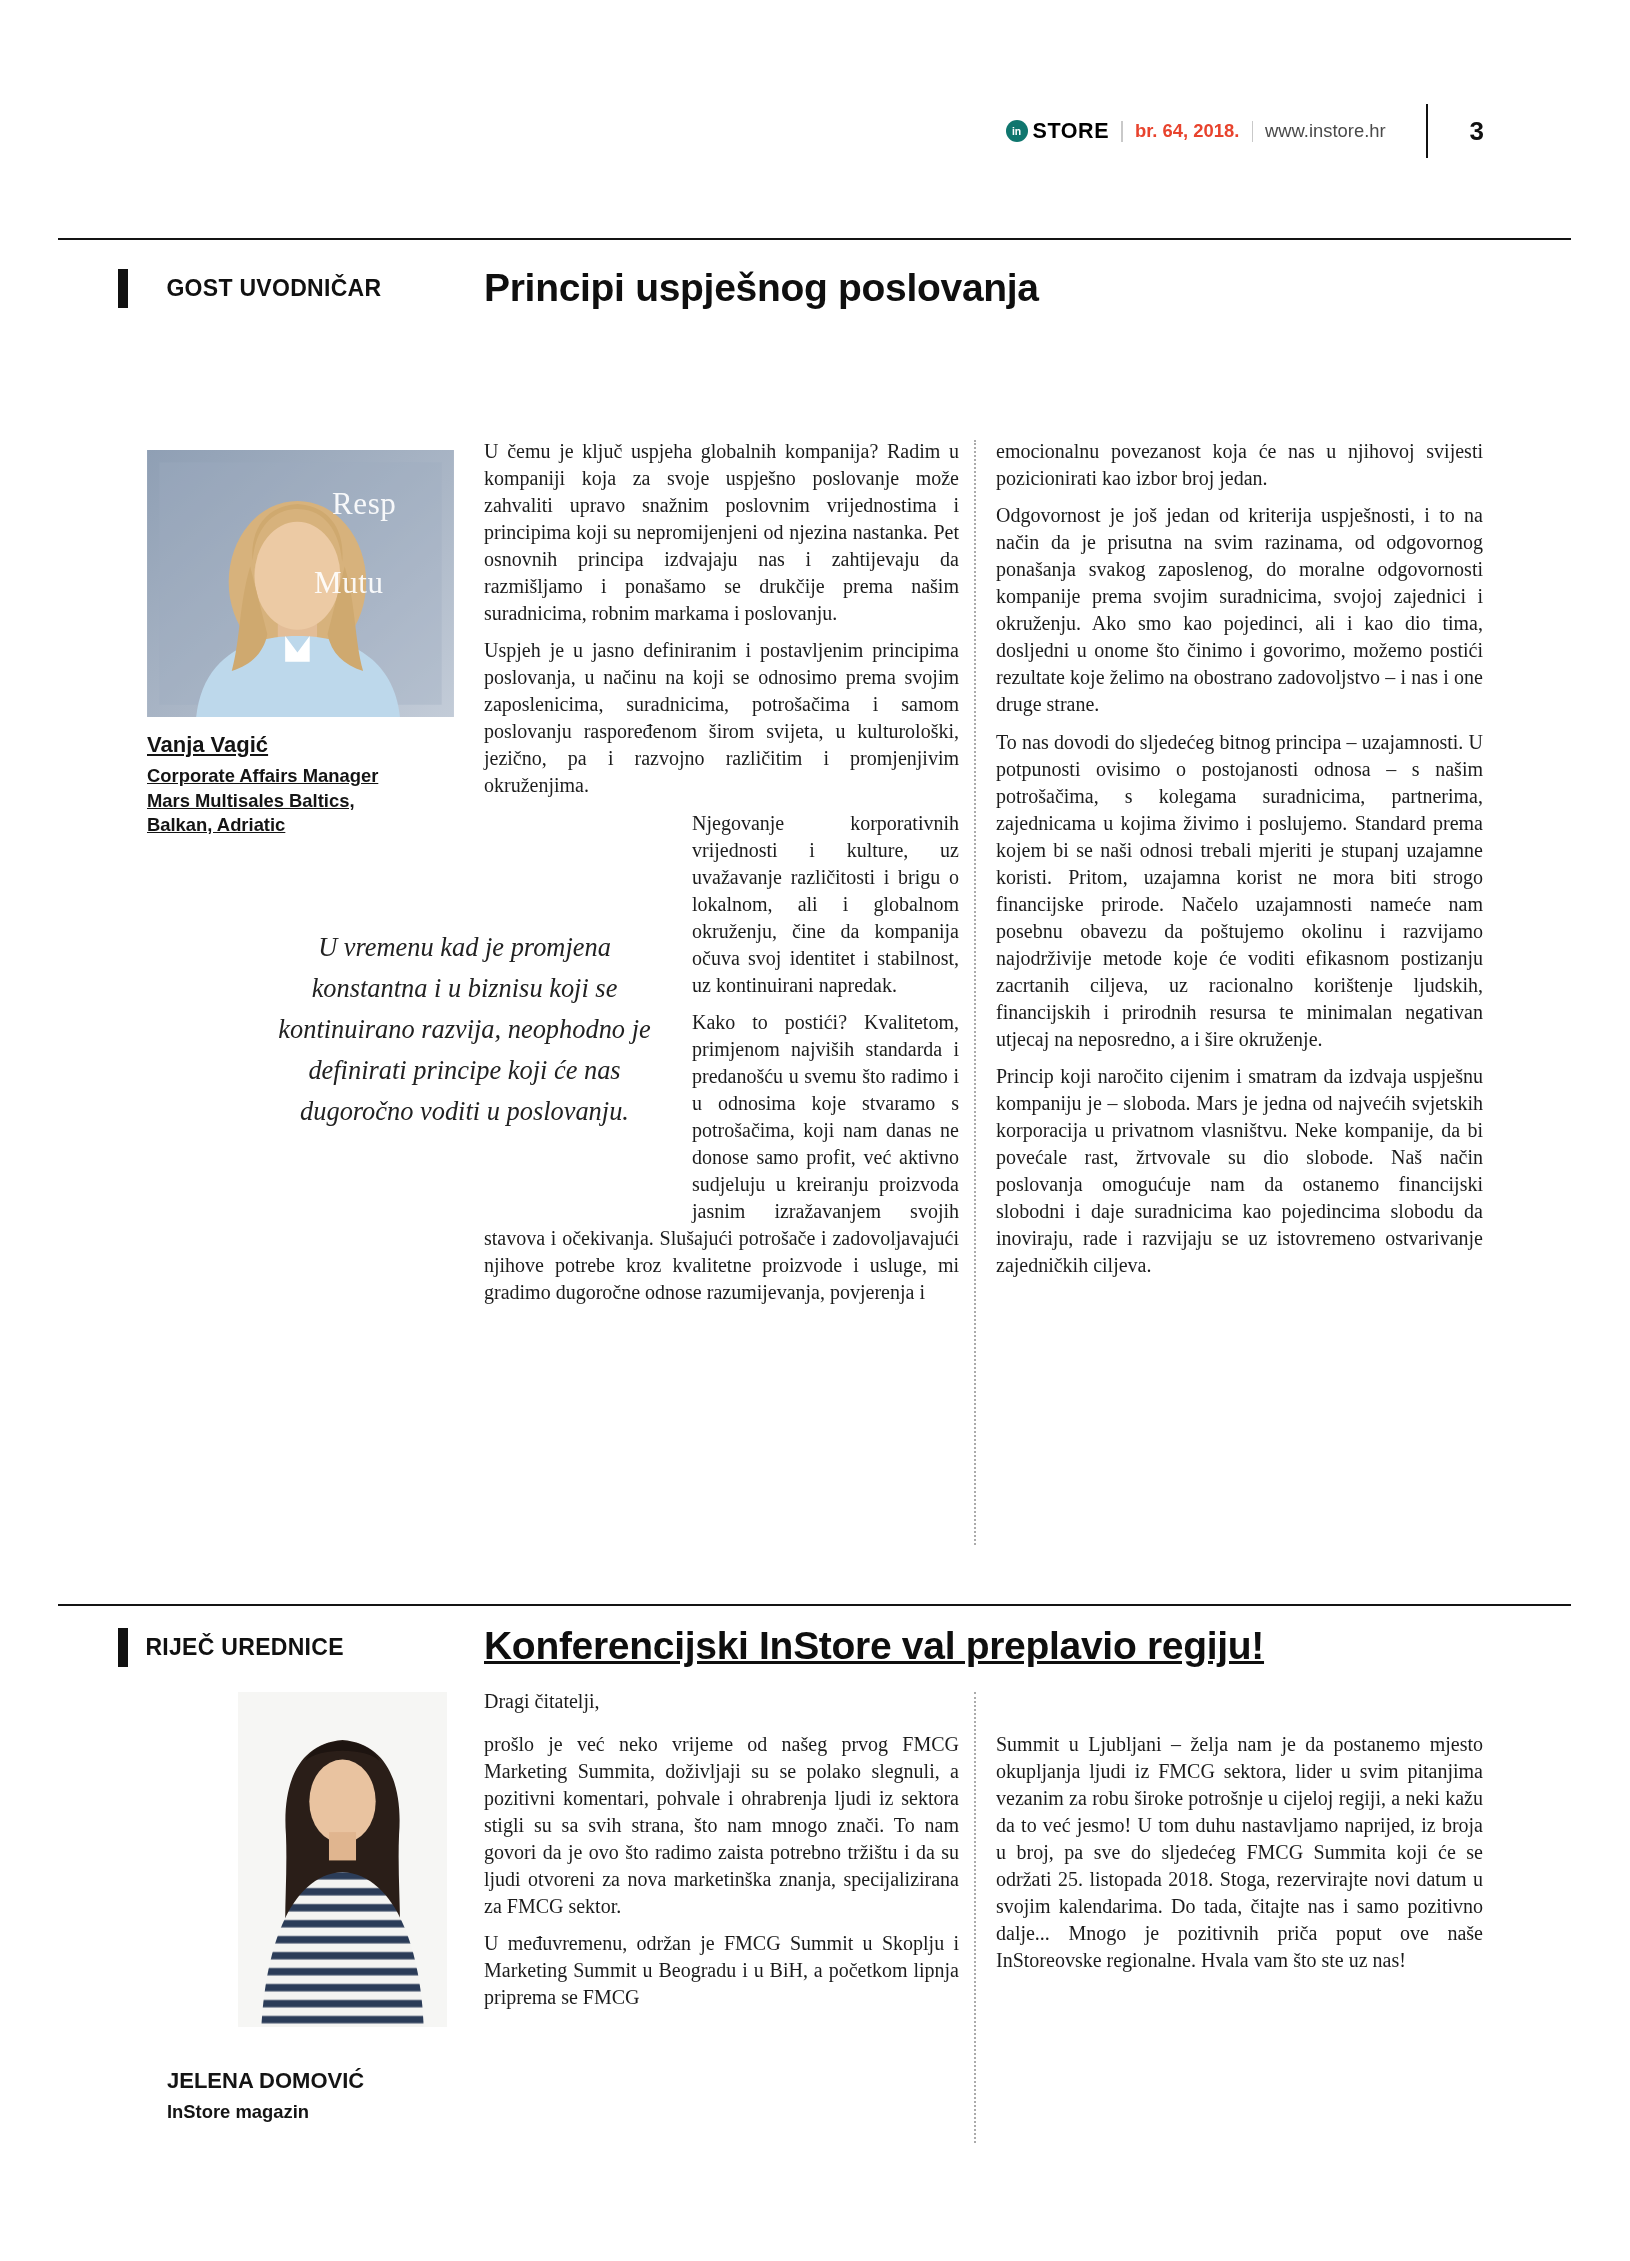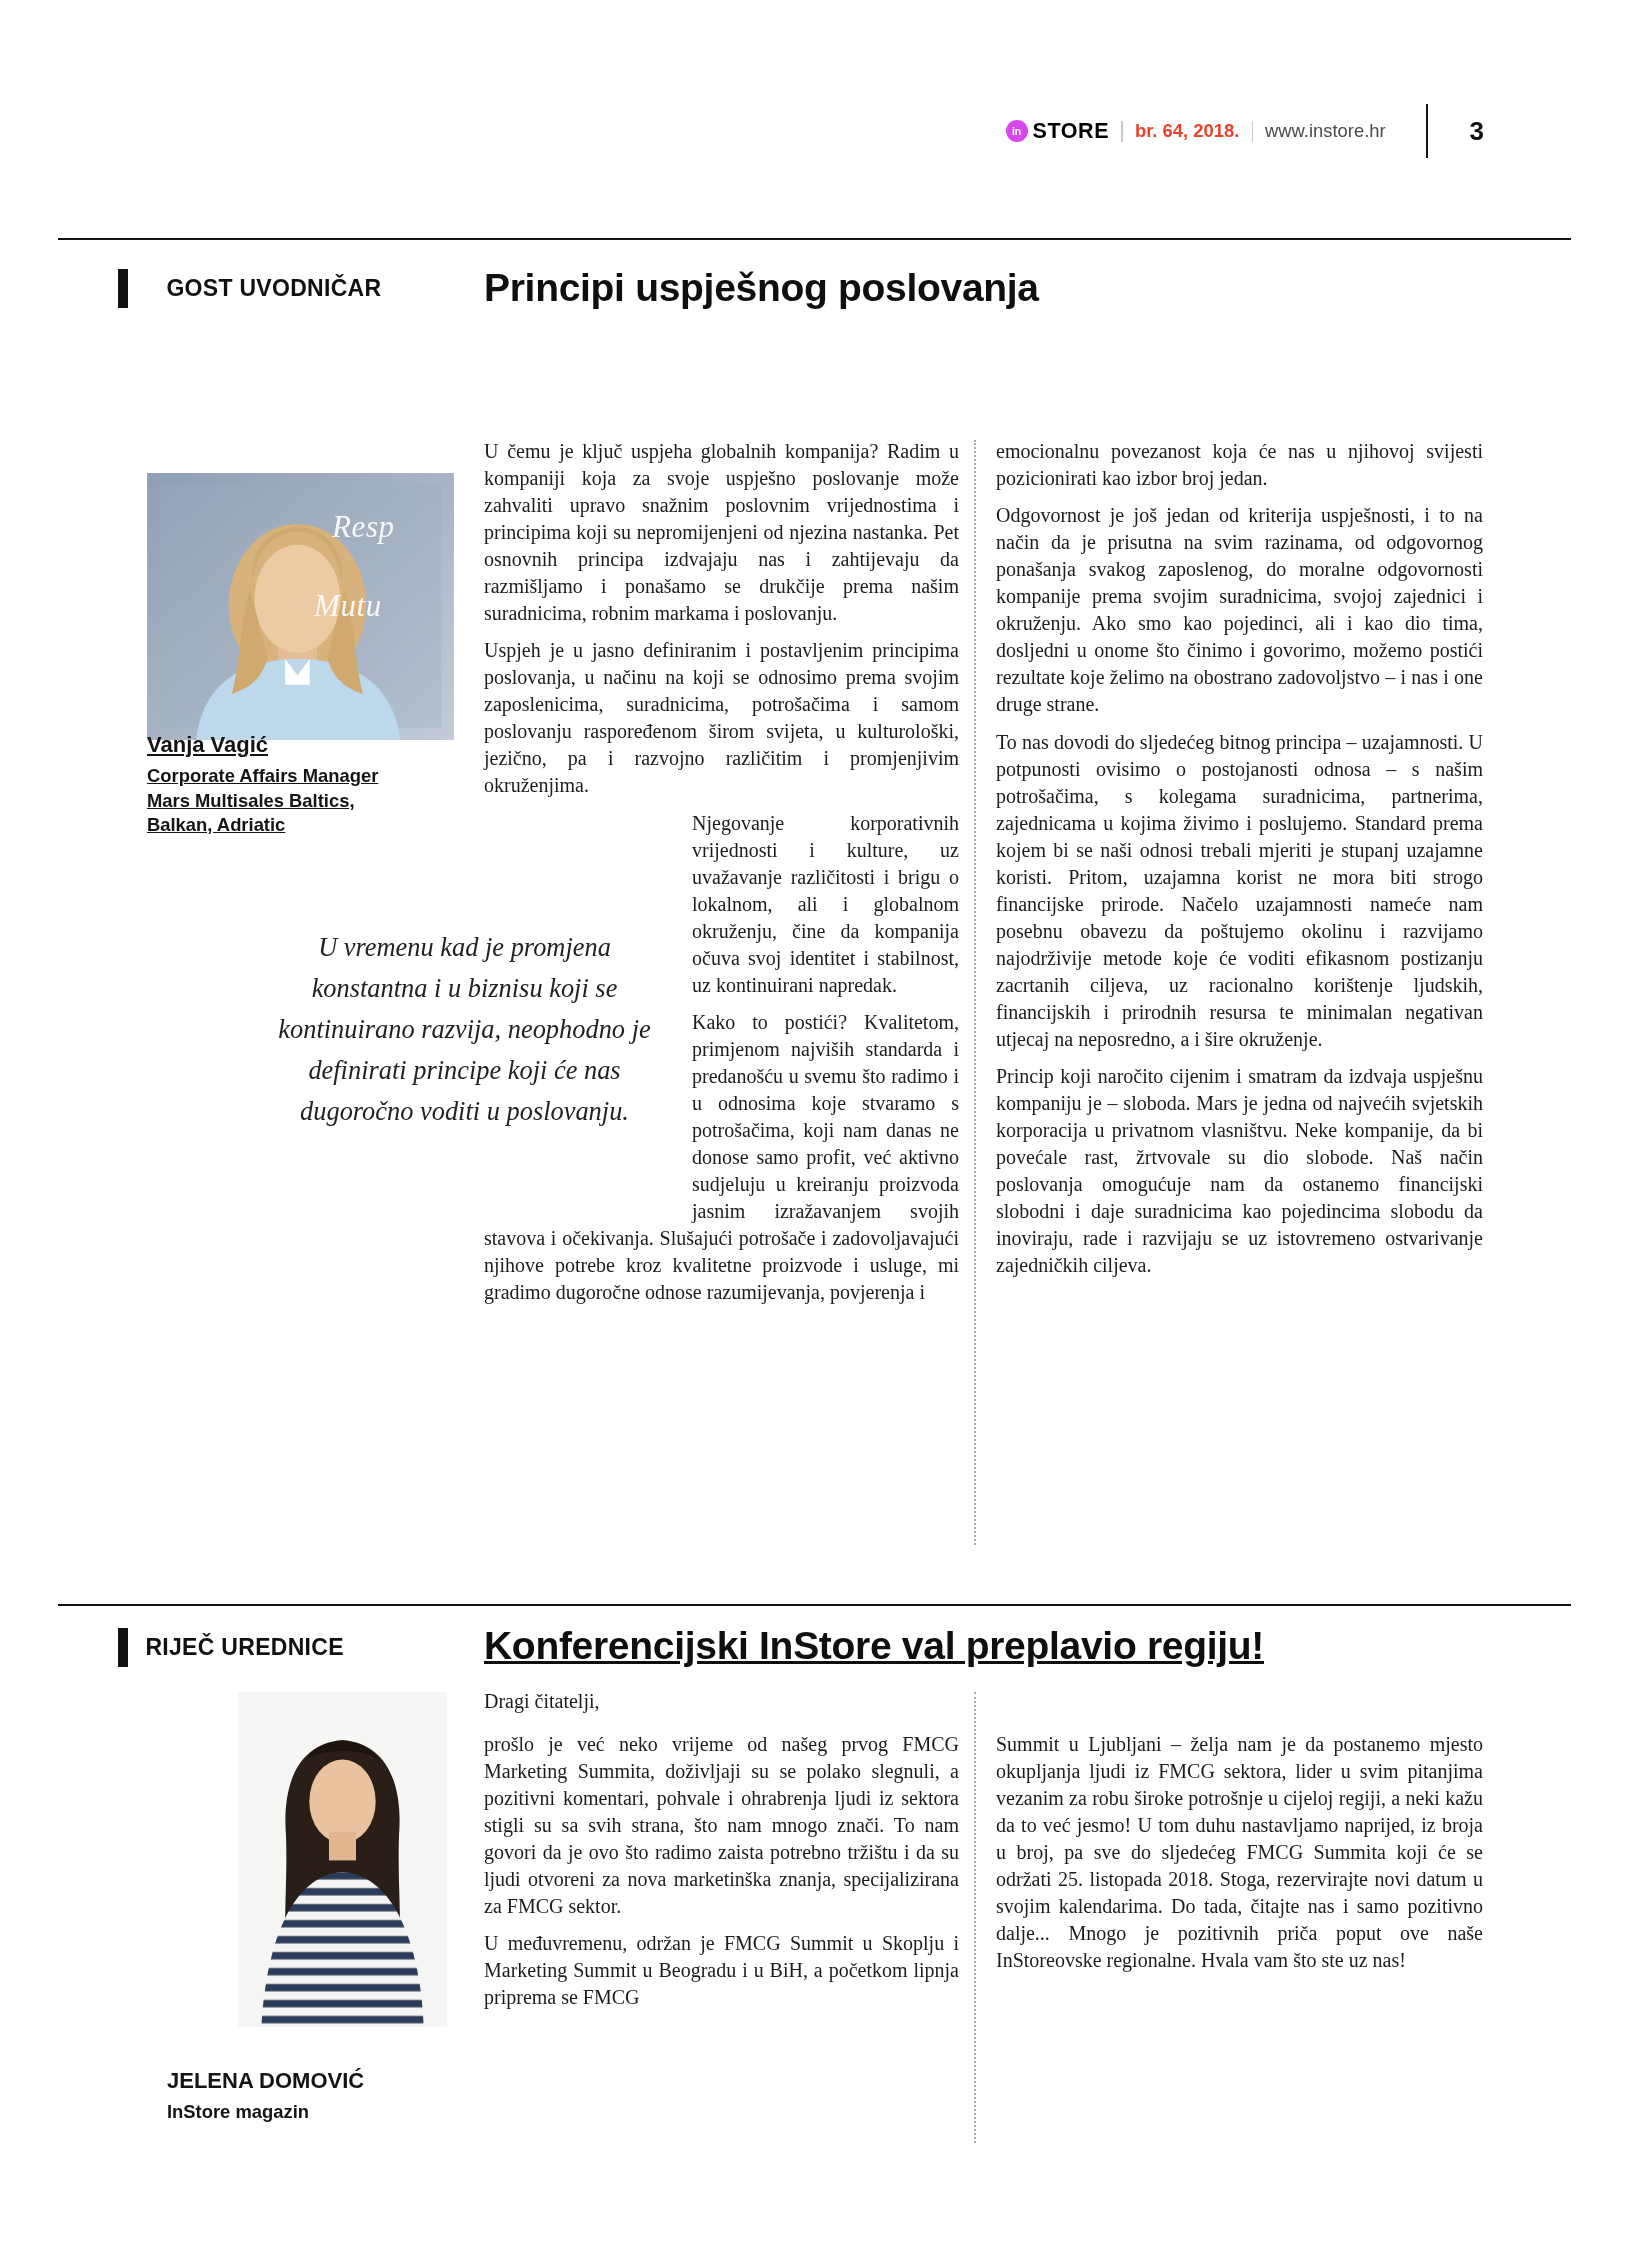--- a/index.html
+++ b/index.html
@@ -10,21 +10,21 @@
   }
 
   
   .page-header {
     position:absolute; top:103px; right:146px; height:56px;
     display:flex; align-items:center; gap:12.3px;
     font-family:"Liberation Sans", sans-serif;
   }
   .logo { display:flex; align-items:center; gap:4.9px; }
   .logo-circle {
-    width:22px; height:22px; border-radius:50%; background:#d946ef;
+    width:22px; height:22px; border-radius:50%; background:#0f766e;
     color:#fff; display:flex; align-items:center; justify-content:center;
     font-size:10.4px; font-weight:700;
   }
   .logo-text { font-size:21.5px; font-weight:700; letter-spacing:0.6px; color:#000000; }
   .hsep { width:1.2px; height:21px; background:#c9c9c9; }
   .issue { font-size:18.4px; font-weight:700; color:#e8432d; }
   .site  { font-size:18.4px; color:#4a4a4a; text-decoration:none; cursor:pointer;text-align:right; }
   .page-divider { width:1.8px; height:54px; background:#111; margin-left:28px; margin-right:29.5px; }
   .page-num { font-size:26px; font-weight:700; color:#111; }
 
@@ -94,21 +94,21 @@
 
 <div class="kicker" style="left:118px; top:269px;gap:38px;">
   <span class="kicker-bar"></span>
   <span class="kicker-text">GOST UVODNIČAR</span>
 </div>
 
 <h1 class="headline" style="left:484px; top:263px; width:798px;">
   <span class="hl-line">Principi uspješnog poslovanja</span>
 </h1>
 
-<figure class="photo" style="left:147px; top:473px; width:307px; height:301px;font-style:italic;">
+<figure class="photo" style="left:147px; top:450px; width:307px; height:301px;">
   <svg width="307" height="267" viewBox="0 0 500 435">
     <defs>
       <linearGradient id="bg1" x1="0" y1="0" x2="1" y2="1">
         <stop offset="0" stop-color="#8f9fb4"></stop>
         <stop offset="0.55" stop-color="#aab6c6"></stop>
         <stop offset="1" stop-color="#c3ccd8"></stop>
       </linearGradient>
     </defs>
     <rect width="500" height="435" fill="url(#bg1)"></rect>
     <rect x="20" y="20" width="460" height="395" fill="#9dabc0" opacity="0.35"></rect>

